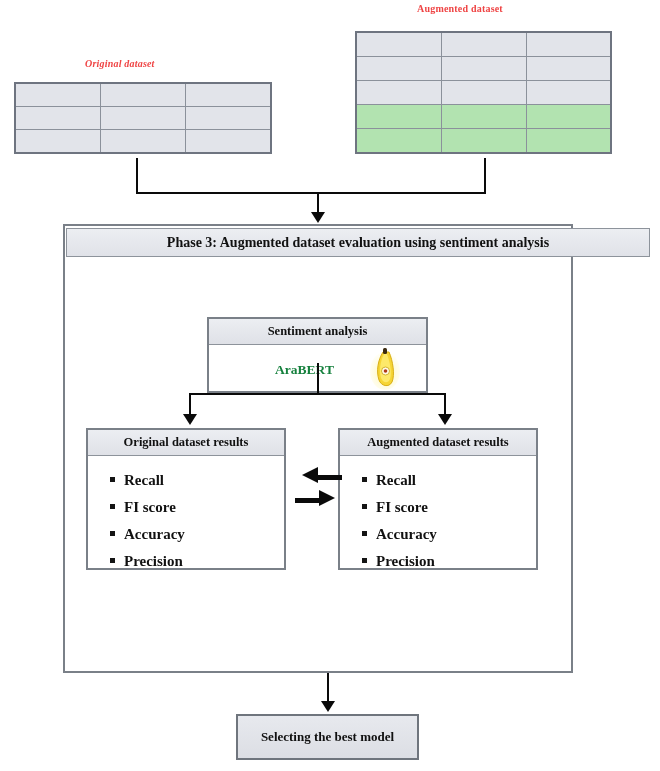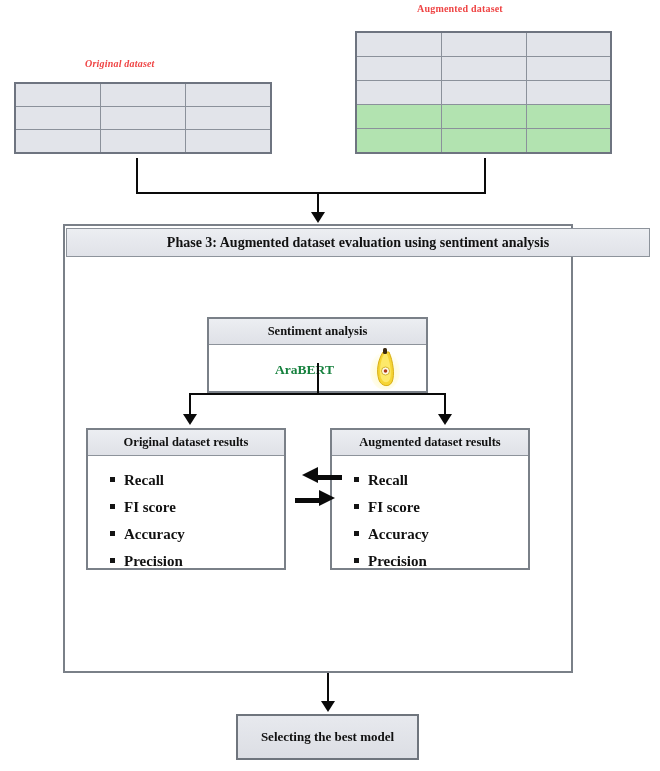--- a/index.html
+++ b/index.html
@@ -148,21 +148,21 @@
     width: 30px;
     height: 44px;
   }
 
   
   .panel-results {
     width: 200px;
     height: 142px;
   }
   #panel-original-results { left: 86px; top: 428px; }
-  #panel-augmented-results { left: 330px; top: 428px; }
+  #panel-augmented-results { left: 338px; top: 428px; }
 
   .metric-list {
     list-style: none;
     margin: 0;
     padding: 16px 0 0 22px;
   }
   .metric-list li {
     position: relative;
     font-weight: bold;
     font-size: 15px;

